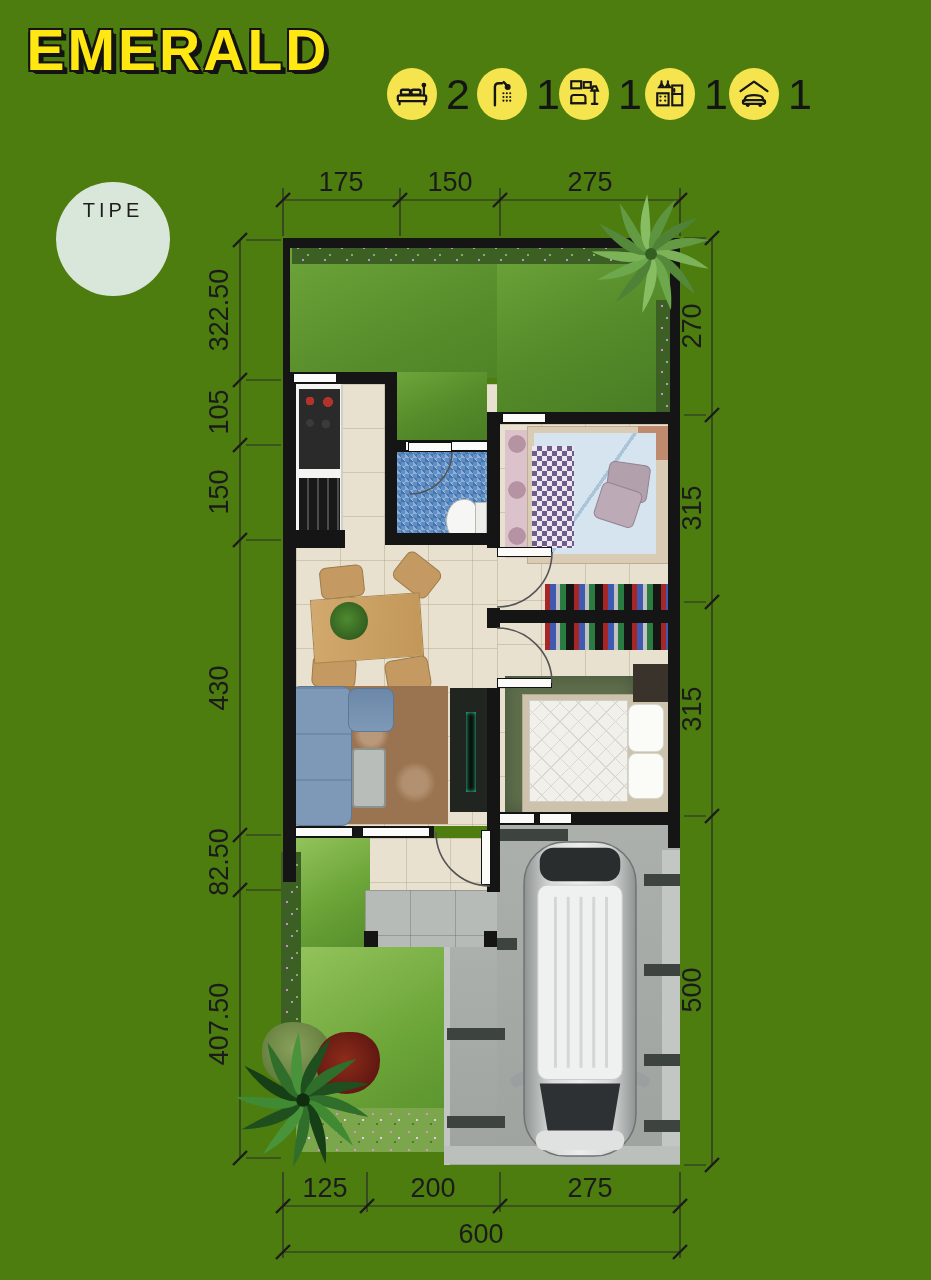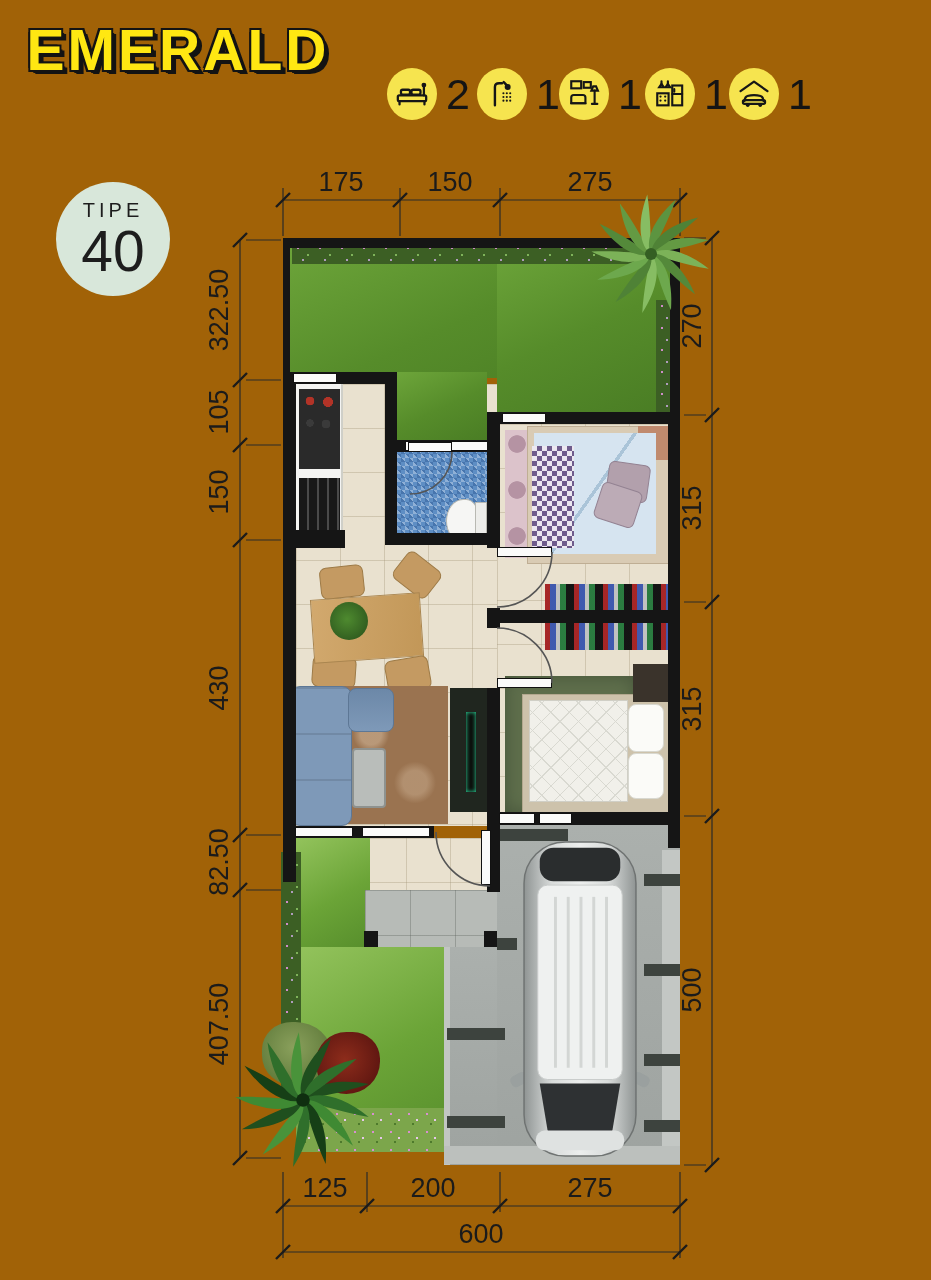--- a/index.html
+++ b/index.html
@@ -1,16 +1,16 @@
 <!DOCTYPE html>
 <html><head>
 <meta charset="utf-8">
 <style>
   html,body{margin:0;padding:0;background:#fff;}
-  #stage{position:relative;width:931px;height:1280px;background:#a16207;overflow:hidden;
+  #stage{position:relative;width:931px;height:1280px;background:#4d7c0f;overflow:hidden;
          font-family:"Liberation Sans",sans-serif;}
   .abs{position:absolute;}
   .wall{position:absolute;background:#151515;}
   .win{position:absolute;background:#fbfbfa;border:1px solid #111;box-sizing:border-box;}
   .floor{background-color:#e9e1cf;
          background-image:linear-gradient(rgba(168,155,125,.38) 1px,transparent 1px),
                           linear-gradient(90deg,rgba(168,155,125,.38) 1px,transparent 1px);
          background-size:44px 44px;}
   .grass{background:linear-gradient(155deg,#6da53a 0%,#568c2a 50%,#497c24 100%);}
   .lawn{background:linear-gradient(150deg,#93c35c 0%,#6ba437 55%,#578e2c 100%);}
@@ -146,21 +146,20 @@
             <circle cx="7.6" cy="20" r="1.25"></circle>
             <circle cx="16.4" cy="20" r="1.25"></circle>
           </g>
       </svg>
       </span>
     <span class="cnt">1</span>
   </div>
 
   <div id="badge">
     <span class="bl">TIPE</span>
-    <span class="bv">40</span>
   </div>
 
   <div class="abs floor" style="left:296px;top:384px;width:201px;height:442px;"></div>
   <div class="abs floor" style="left:497px;top:424px;width:171px;height:388px;"></div>
   <div class="abs floor" style="left:362px;top:838px;width:125px;height:54px;"></div>
 
   <div class="abs grass" style="left:290px;top:244px;width:384px;height:134px;"></div>
   <div class="abs grass" style="left:497px;top:244px;width:177px;height:172px;"></div>
   <div class="abs grass" style="left:397px;top:372px;width:90px;height:72px;"></div>
   <div class="abs hedge" style="left:292px;top:242px;width:382px;height:22px;"></div>

